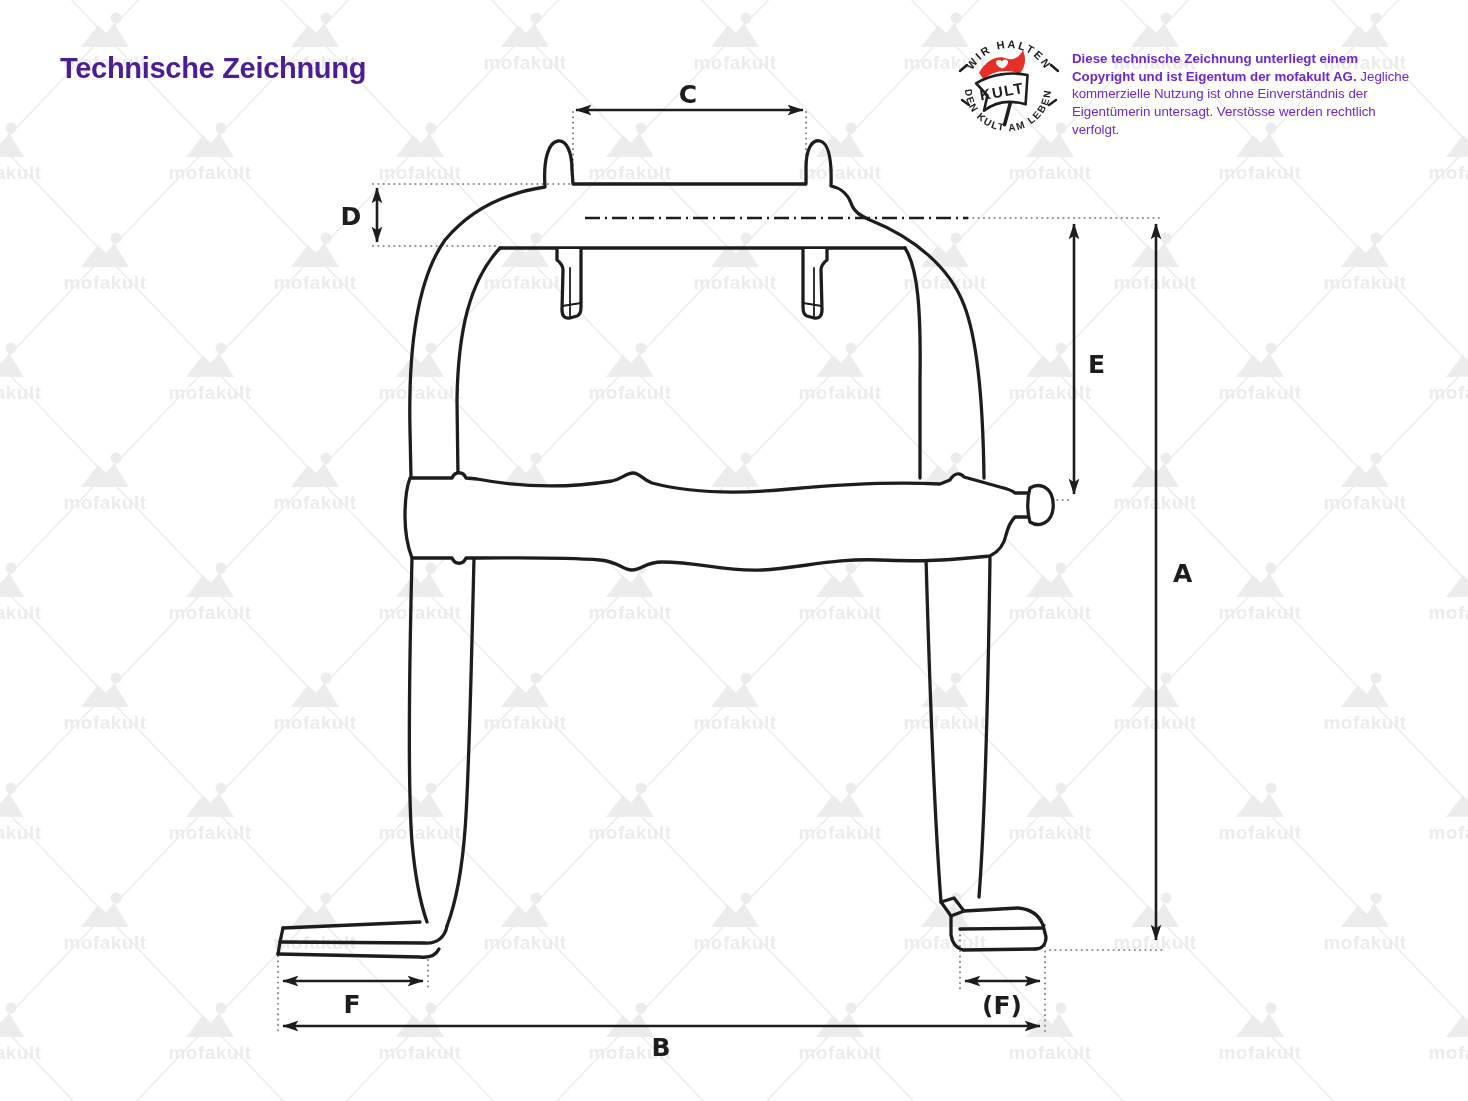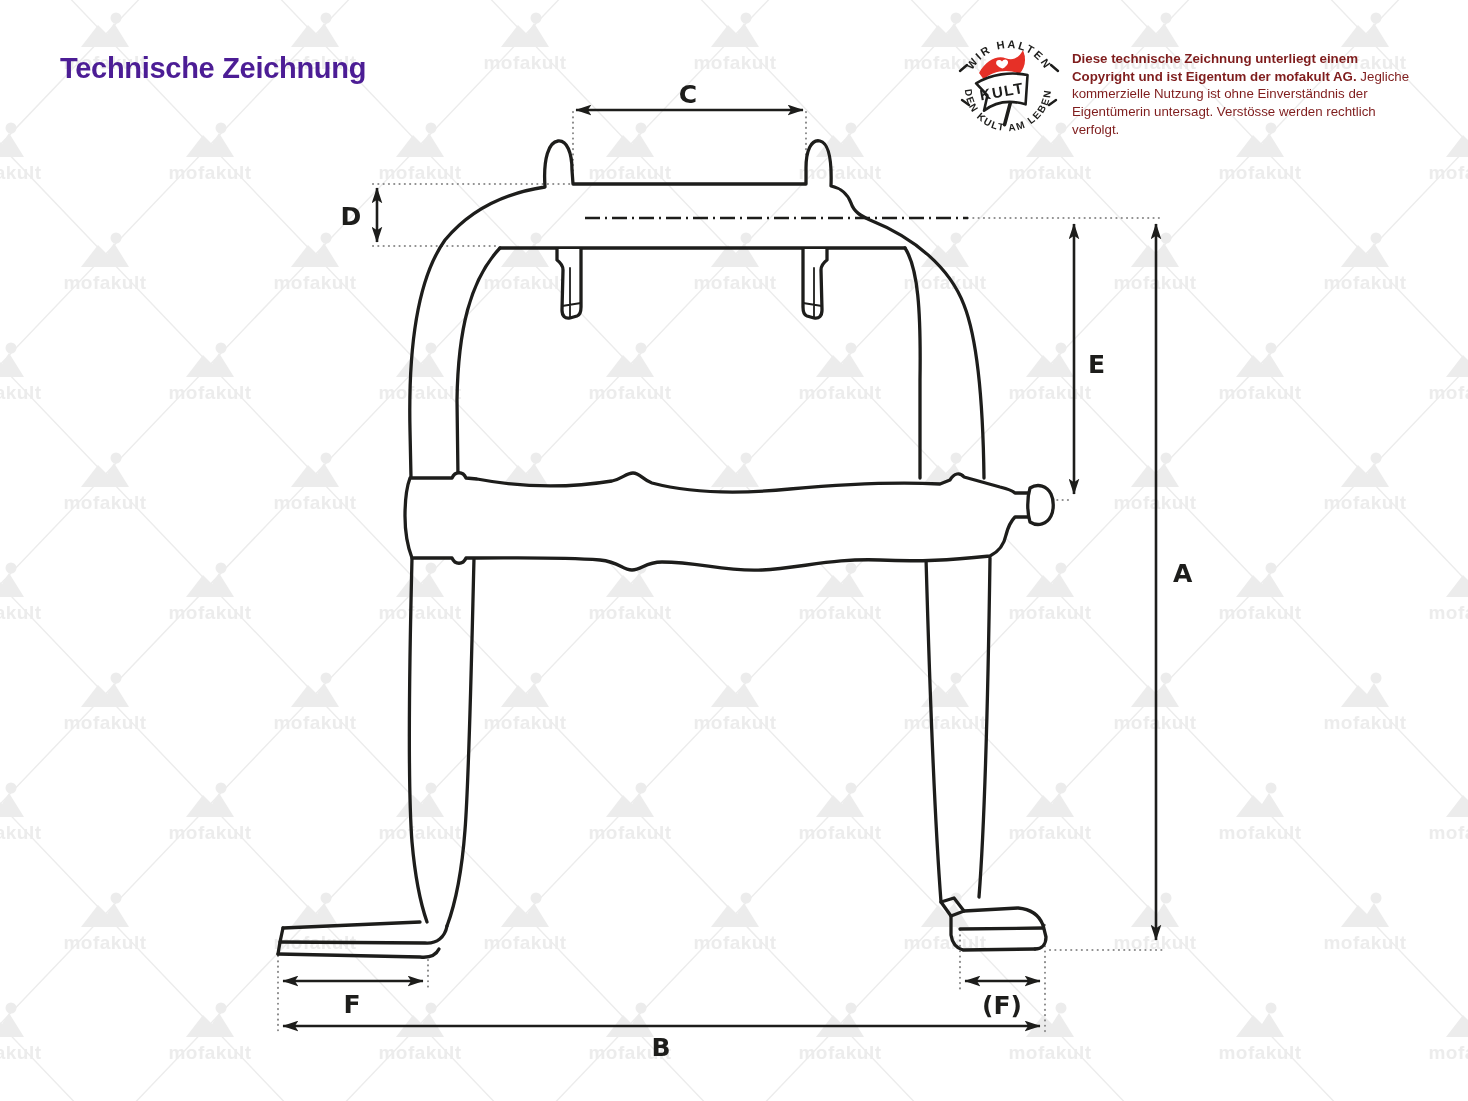--- a/index.html
+++ b/index.html
@@ -4,21 +4,21 @@
 <style>
   html,body{margin:0;padding:0;background:#fff;font-family:"Liberation Sans",sans-serif;}
   .page{position:relative;width:1468px;height:1101px;background:#fff;overflow:hidden;}
   svg.layer{position:absolute;left:0;top:0;width:1468px;height:1101px;}
   
   .wm-fill{fill:#ececec;}
   .wm-text{font-family:"Liberation Sans",sans-serif;font-size:19px;font-weight:bold;fill:#ececec;letter-spacing:0.5px;}
   .wm-line{stroke:#ececec;stroke-width:1.4;}
   
   .title{position:absolute;left:60px;top:52px;margin:0;font-size:29px;font-weight:bold;color:#4c1d95;letter-spacing:-0.3px;}
-  .copyright{position:absolute;left:1072px;top:50px;width:350px;margin:0;font-size:13.3px;line-height:1.33;color:#7f1d1d;}
+  .copyright{position:absolute;left:1072px;top:50px;width:350px;margin:0;font-size:13.3px;line-height:1.33;color:#6d28d9;}
   .copyright strong{font-weight:bold;}
   .stamp{position:absolute;left:948px;top:20px;width:128px;height:132px;}
   .stamp-arc{font-family:"Liberation Sans",sans-serif;font-size:11px;font-weight:bold;fill:#1d1d1b;letter-spacing:2.2px;}
   .stamp-arc-b{font-size:10px;letter-spacing:1.6px;}
   .flag-word{font-family:"Liberation Sans",sans-serif;font-size:15px;font-weight:bold;fill:#1d1d1b;letter-spacing:1.5px;}
   
   .ln{stroke:#1d1d1b;stroke-width:3.3;fill:none;stroke-linecap:round;stroke-linejoin:round;}
   .ln-fill{stroke:#1d1d1b;stroke-width:3.3;fill:#fff;stroke-linecap:round;stroke-linejoin:round;}
   .thin{stroke:#1d1d1b;stroke-width:1.8;fill:none;stroke-linecap:round;}
   .dim{stroke:#1d1d1b;stroke-width:2.6;fill:none;}

